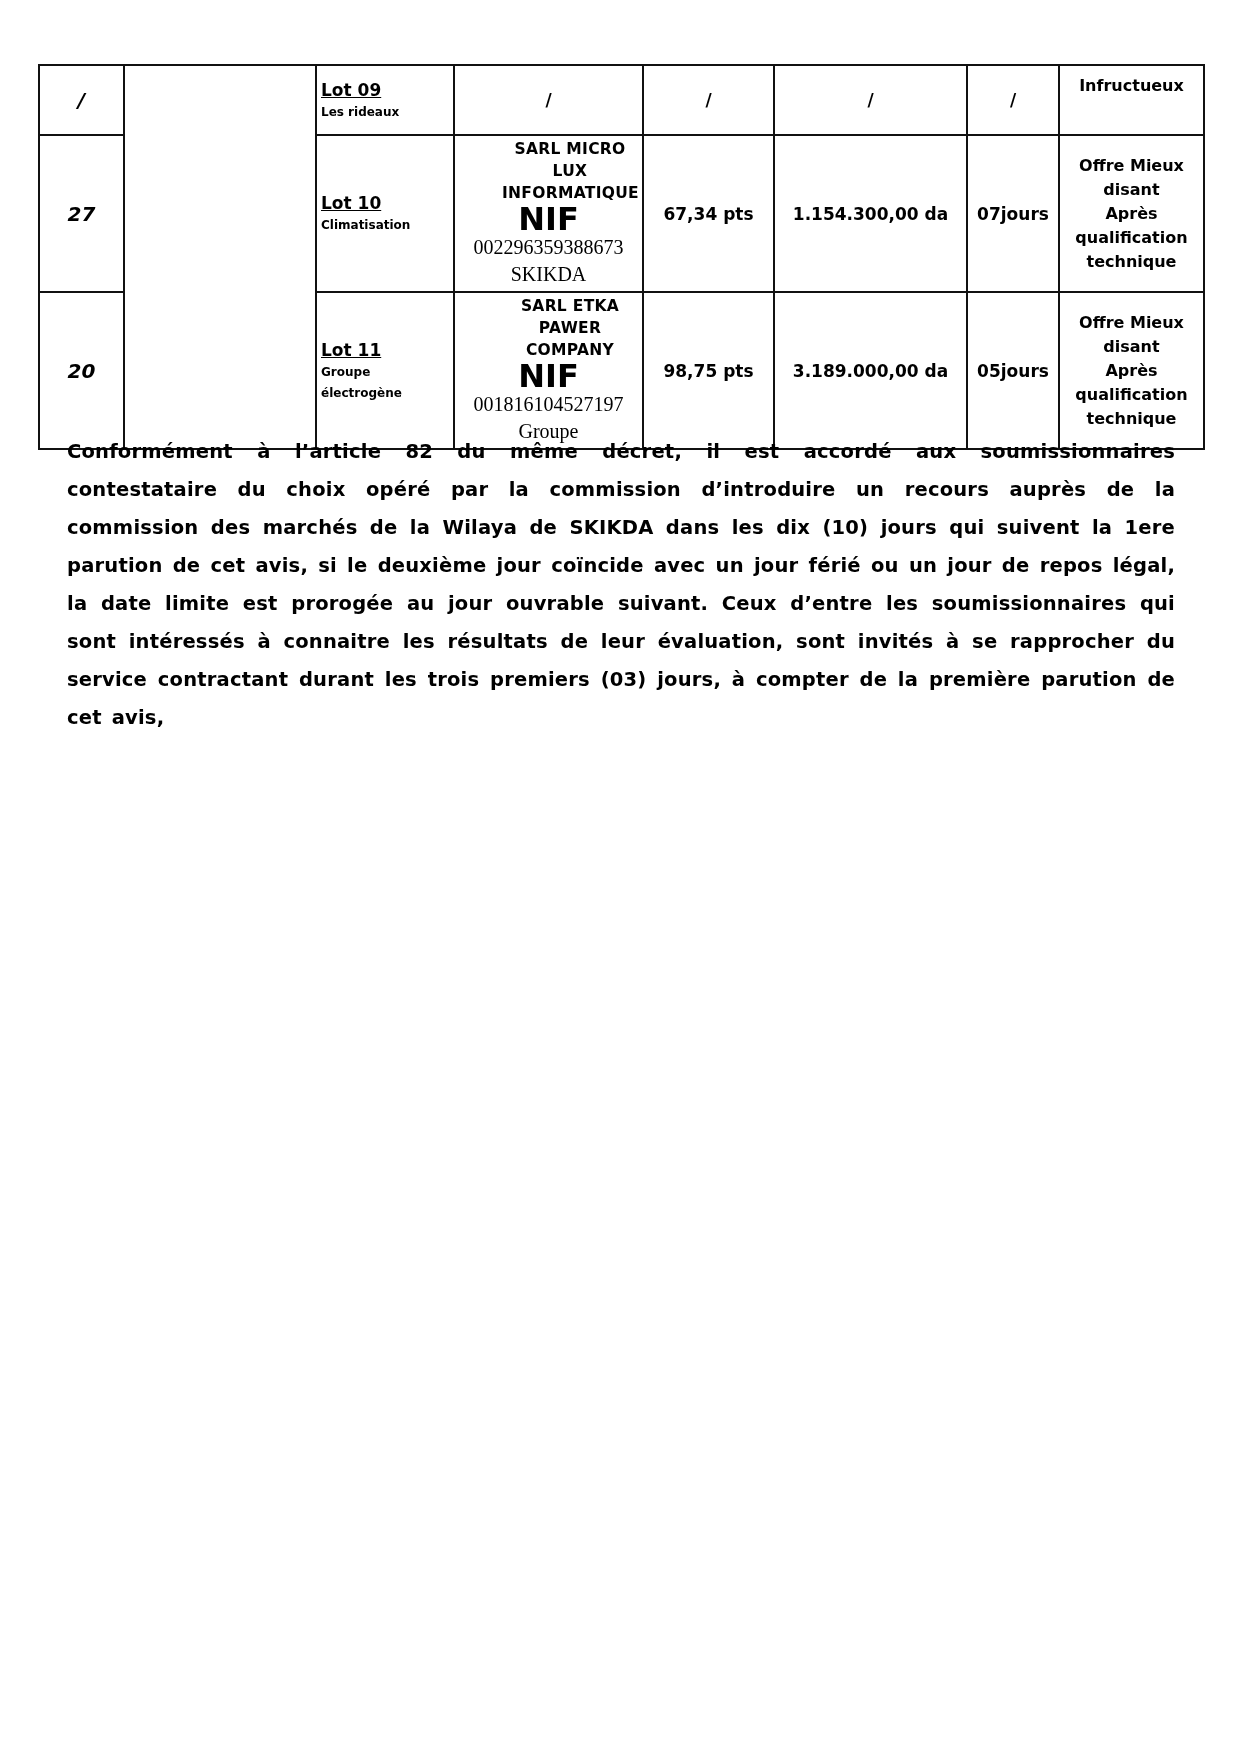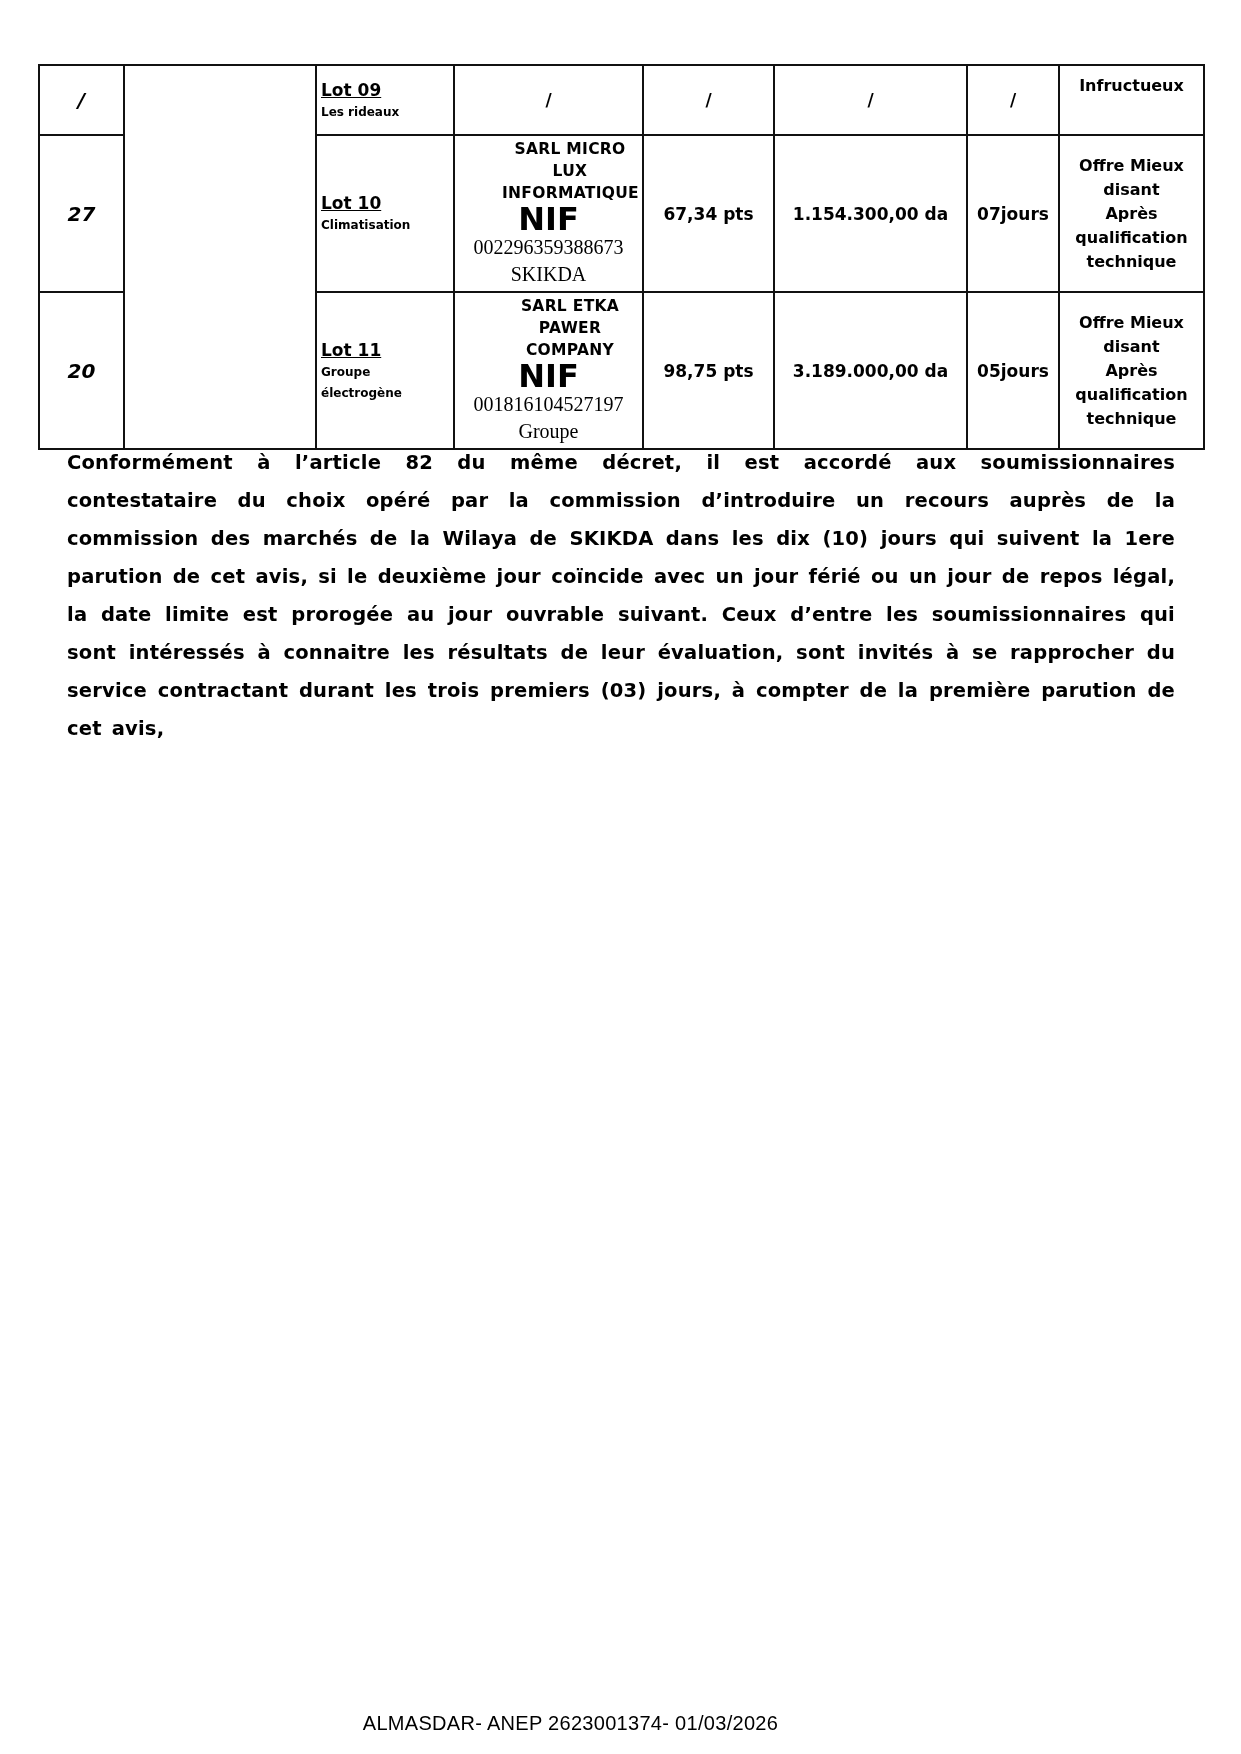--- a/index.html
+++ b/index.html
@@ -62,21 +62,21 @@
     font-size: 16px;
     line-height: 24px;
     padding: 4px 2px;
   }
   td.c-result.top { vertical-align: top; padding-top: 8px; margin-left: 32px; }
 
   
   .paragraph {
     position: absolute;
     left: 67px;
-    top: 444px;
+    top: 433px;
     width: 1108px;
     font-weight: bold;
     font-size: 19.5px;
     line-height: 38px;
     text-align: justify;
     word-spacing: 3px;
     letter-spacing: 0.2px;
   }
 
   
@@ -175,15 +175,14 @@
         <div>Après</div>
         <div>qualification</div>
         <div>technique</div>
       </td>
     </tr>
   </tbody>
     </table>
 
   <div class="paragraph">Conformément à l’article 82 du même décret, il est accordé aux soumissionnaires contestataire du choix opéré par la commission d’introduire un recours auprès de la commission des marchés de la Wilaya de SKIKDA dans les dix (10) jours qui suivent la 1ere parution de cet avis, si le deuxième jour coïncide avec un jour férié ou un jour de repos légal, la date limite est prorogée au jour ouvrable suivant. Ceux d’entre les soumissionnaires qui sont intéressés à connaitre les résultats de leur évaluation, sont invités à se rapprocher du service contractant durant les trois premiers (03) jours, à compter de la première parution de cet avis,</div>
 
-  <div class="footer">ALMASDAR- ANEP 2623001374- 01/03/2026</div>
 
 </div>
 
 </body></html>

